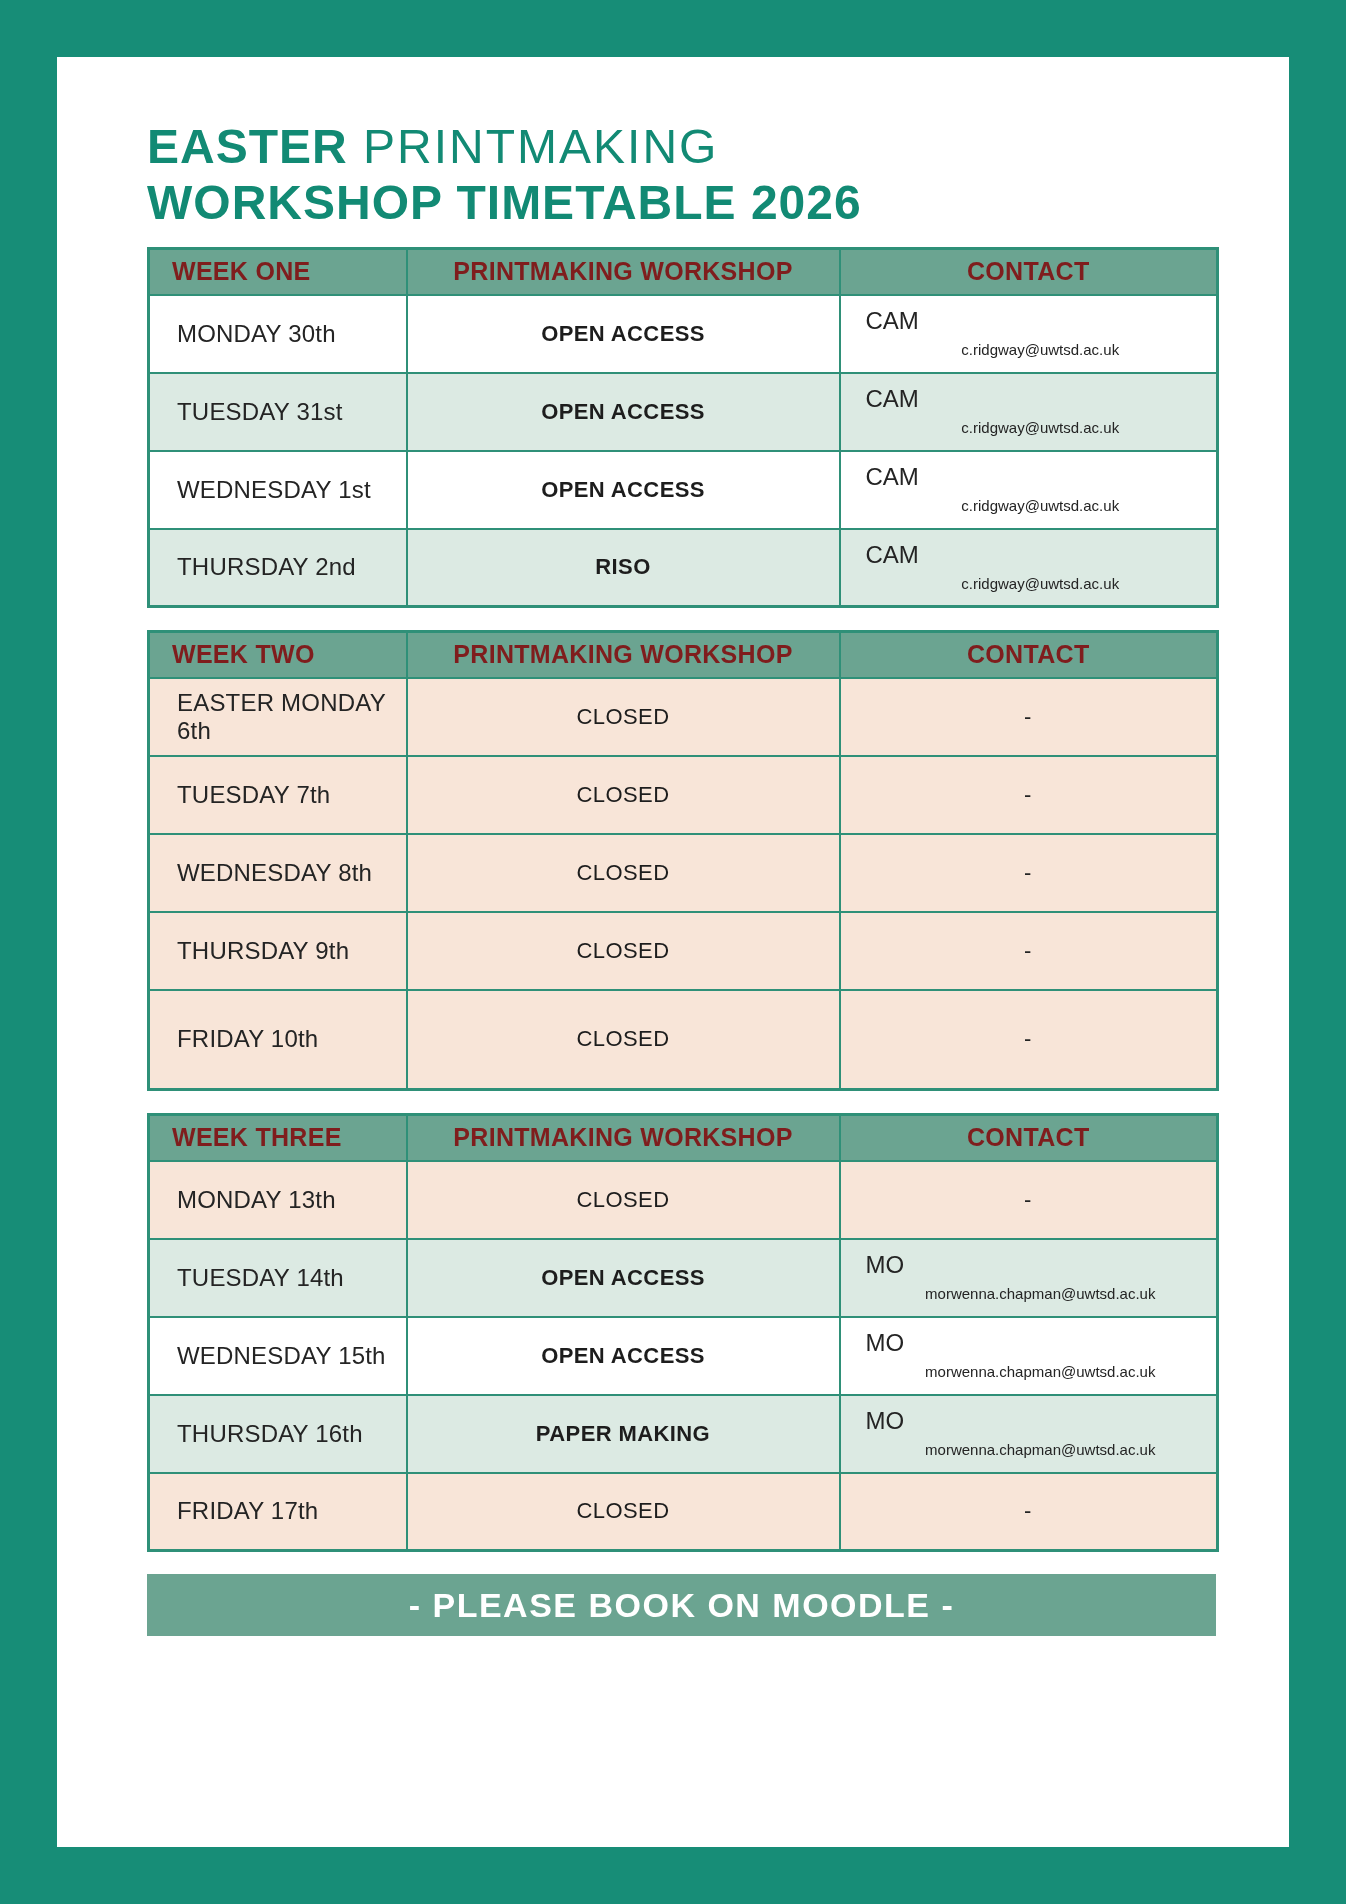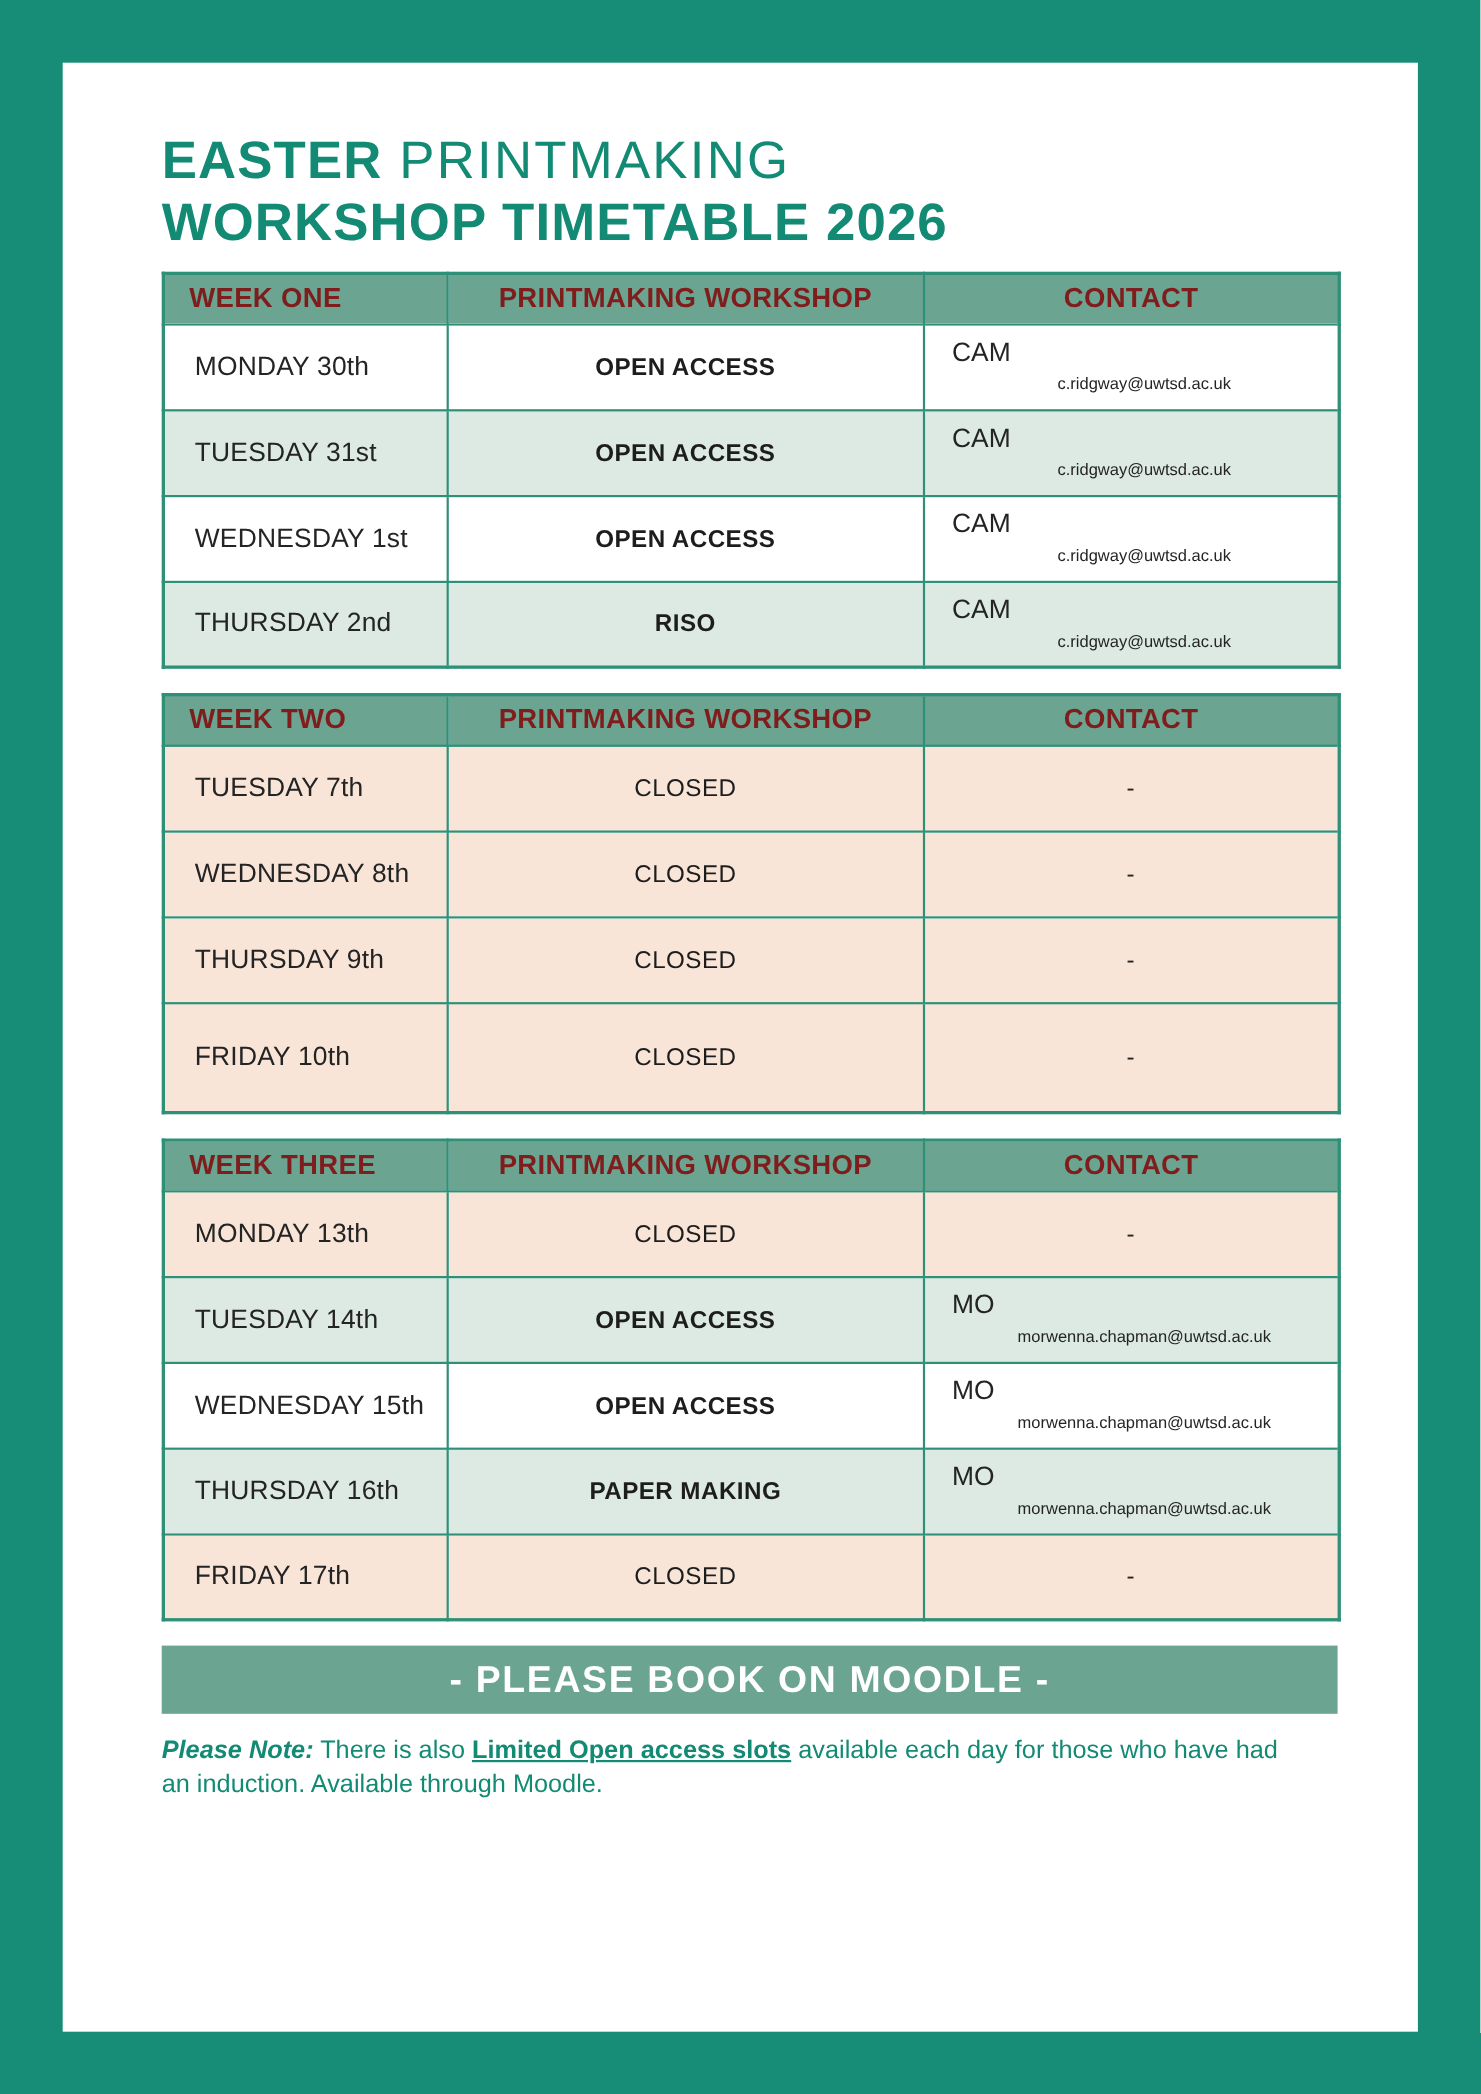--- a/index.html
+++ b/index.html
@@ -111,20 +111,25 @@
           </colgroup>
           <thead>
             <tr>
               <th class="col-week">WEEK TWO</th>
               <th class="col-workshop">PRINTMAKING WORKSHOP</th>
               <th class="col-contact">CONTACT</th>
             </tr>
           </thead>
           <tbody>
             <tr class="row-peach">
+              <td class="day row-peach">EASTER MONDAY 6th</td>
+              <td class="workshop row-peach">CLOSED</td>
+              <td class="contact row-peach dash">-</td>
+            </tr>
+            <tr class="row-peach">
               <td class="day row-peach">TUESDAY 7th</td>
               <td class="workshop row-peach">CLOSED</td>
               <td class="contact row-peach dash">-</td>
             </tr>
             <tr class="row-peach">
               <td class="day row-peach">WEDNESDAY 8th</td>
               <td class="workshop row-peach">CLOSED</td>
               <td class="contact row-peach dash">-</td>
             </tr>
             <tr class="row-peach">
@@ -188,16 +193,15 @@
               <td class="contact row-peach dash">-</td>
             </tr>
           </tbody>
         </table>
       </div>
 
     <div class="banner">
       <span>- PLEASE BOOK ON MOODLE -</span>
     </div>
 
-    <p class="note"><span class="lead">Please Note:</span><span> There is also </span><span class="hl">Limited Open access slots</span><span> available each day for those who have had an induction. Available through Moodle.</span></p>
 
   </div>
 </div>
 
 </body></html>

